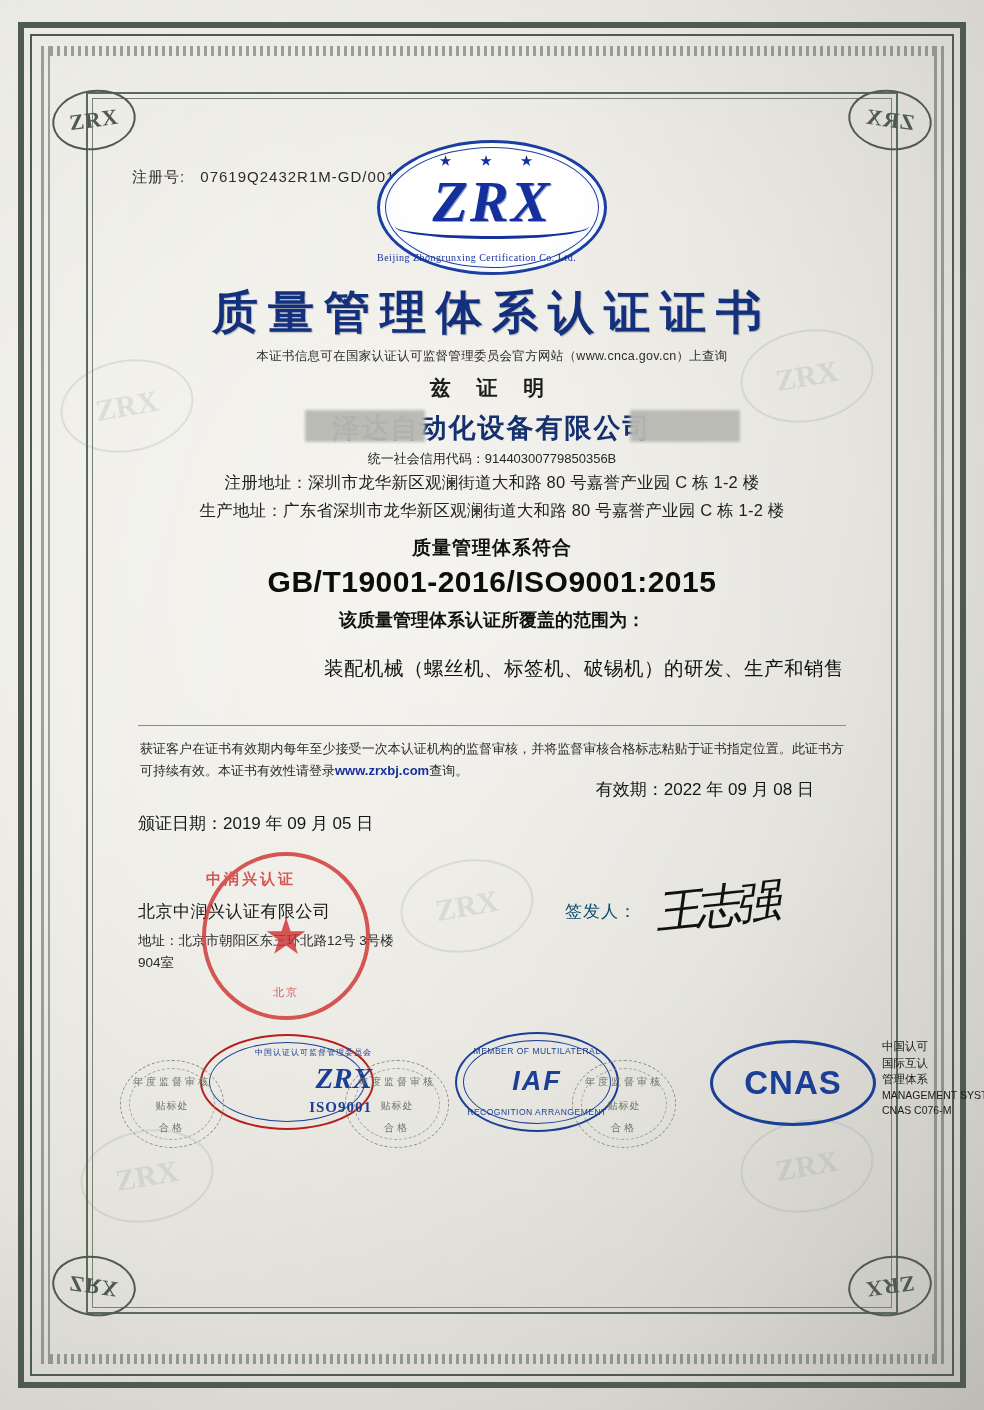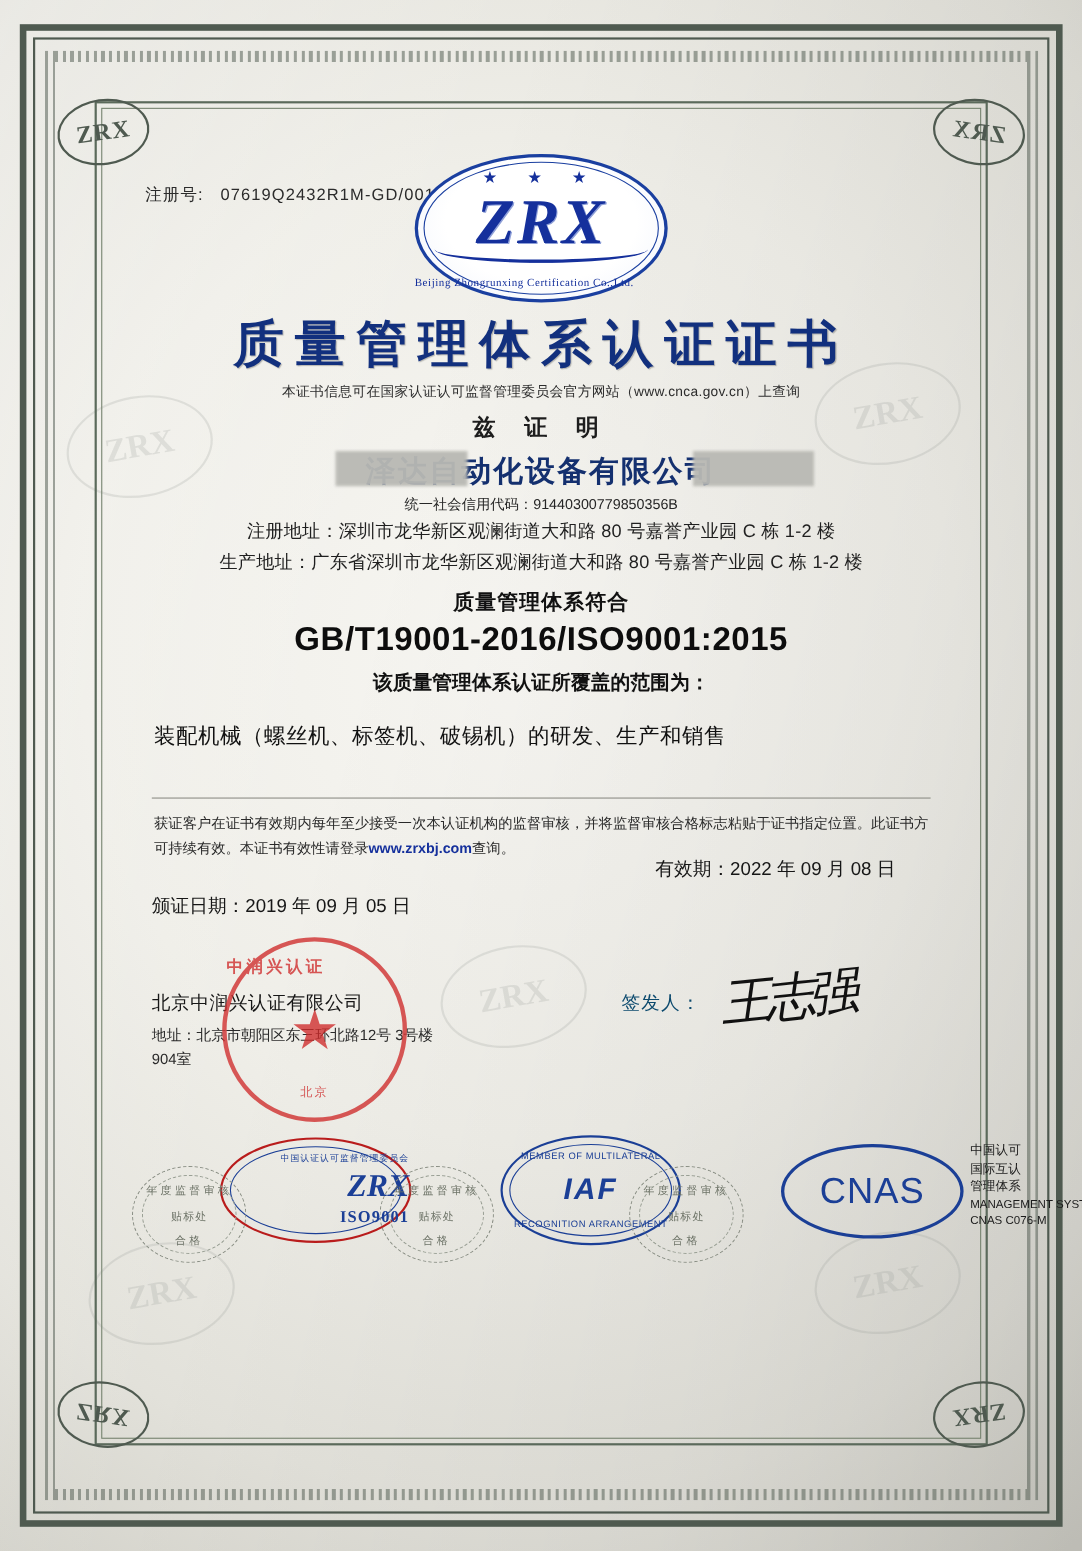--- a/index.html
+++ b/index.html
@@ -260,21 +260,21 @@
     position: absolute;
     left: 0; right: 0; top: 498px;
     text-align: center;
     font-size: 18px;
     font-weight: bold;
     color: #111;
   }
   .scope-text {
     position: absolute;
     left: 30px; right: 30px; top: 545px;
-    text-align: left;
+    text-align: right;
     font-size: 19.5px;
     color: #111;
     letter-spacing: 0.5px;
   }
 
   .rule {
     position: absolute;
     left: 28px; right: 28px; top: 615px;
     border-top: 1px solid #8d8d86;
   }
@@ -416,21 +416,21 @@
     left: 600px; top: 2px;
     width: 300px; height: 100px;
   }
   .mark-cnas .oval {
     position: absolute; left: 0; top: 8px;
     width: 160px; height: 80px;
     border: 3px solid #1b3f96;
     border-radius: 50%;
     color: #1b3f96;
     display: flex; align-items: center; justify-content: center;
-    font-size: 33px; font-weight: normal; letter-spacing: 1px;
+    font-size: 33px; font-weight: bold; letter-spacing: 1px;
     font-family: "Liberation Sans", sans-serif;
   }
   .mark-cnas .txt {
     position: absolute; left: 172px; top: 6px;
     color: #1b1b1b;
     font-size: 11.5px;
     line-height: 1.45;
   }
   .mark-cnas .txt .en { font-size: 10.5px; }
 

